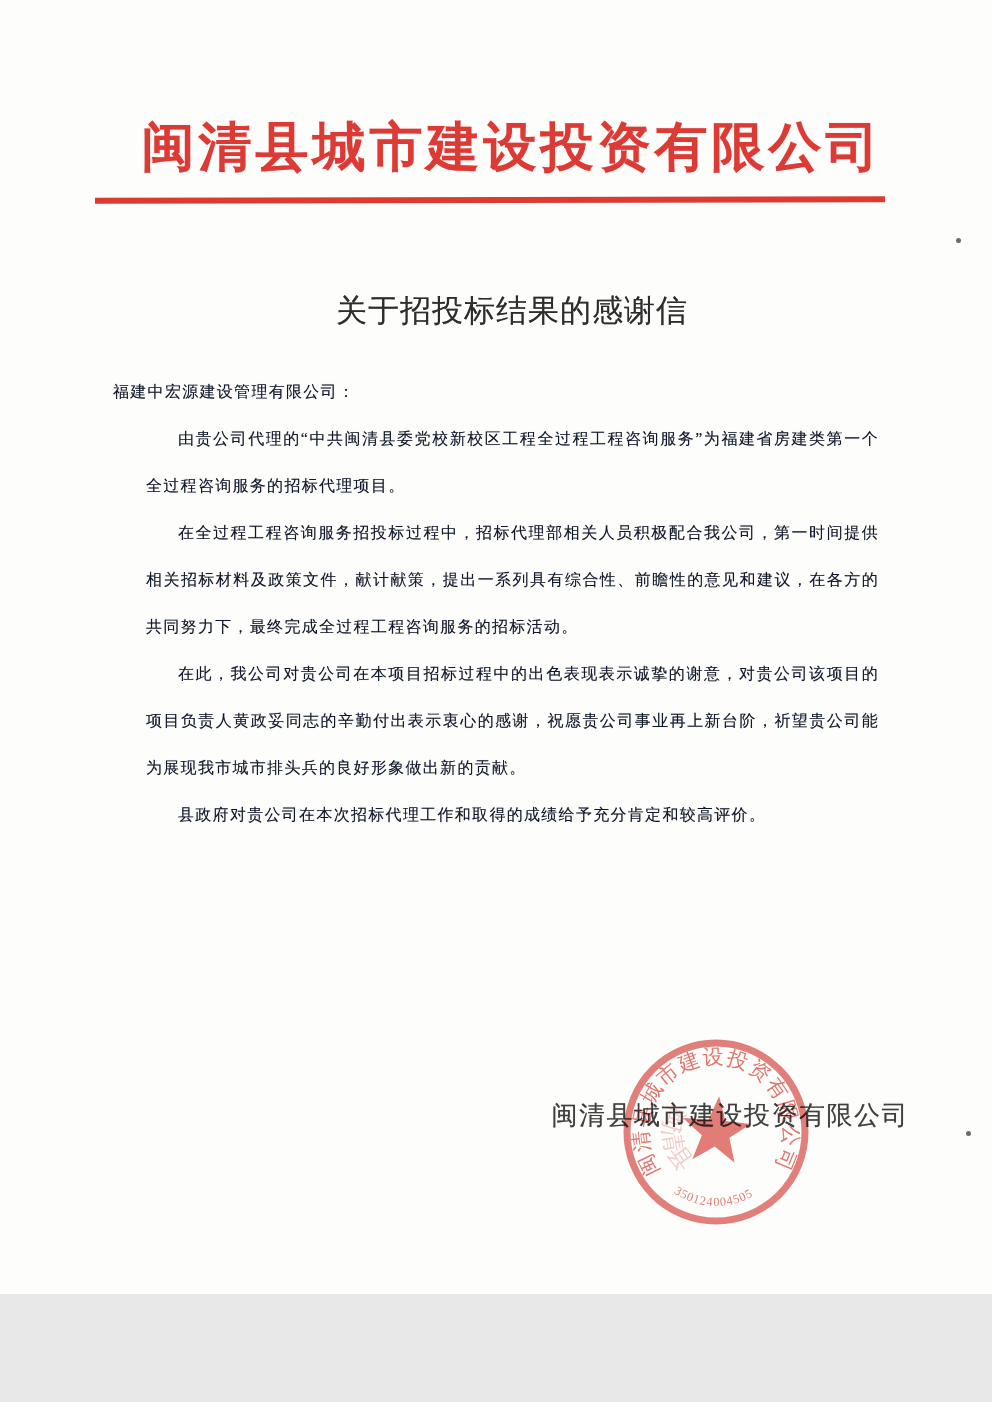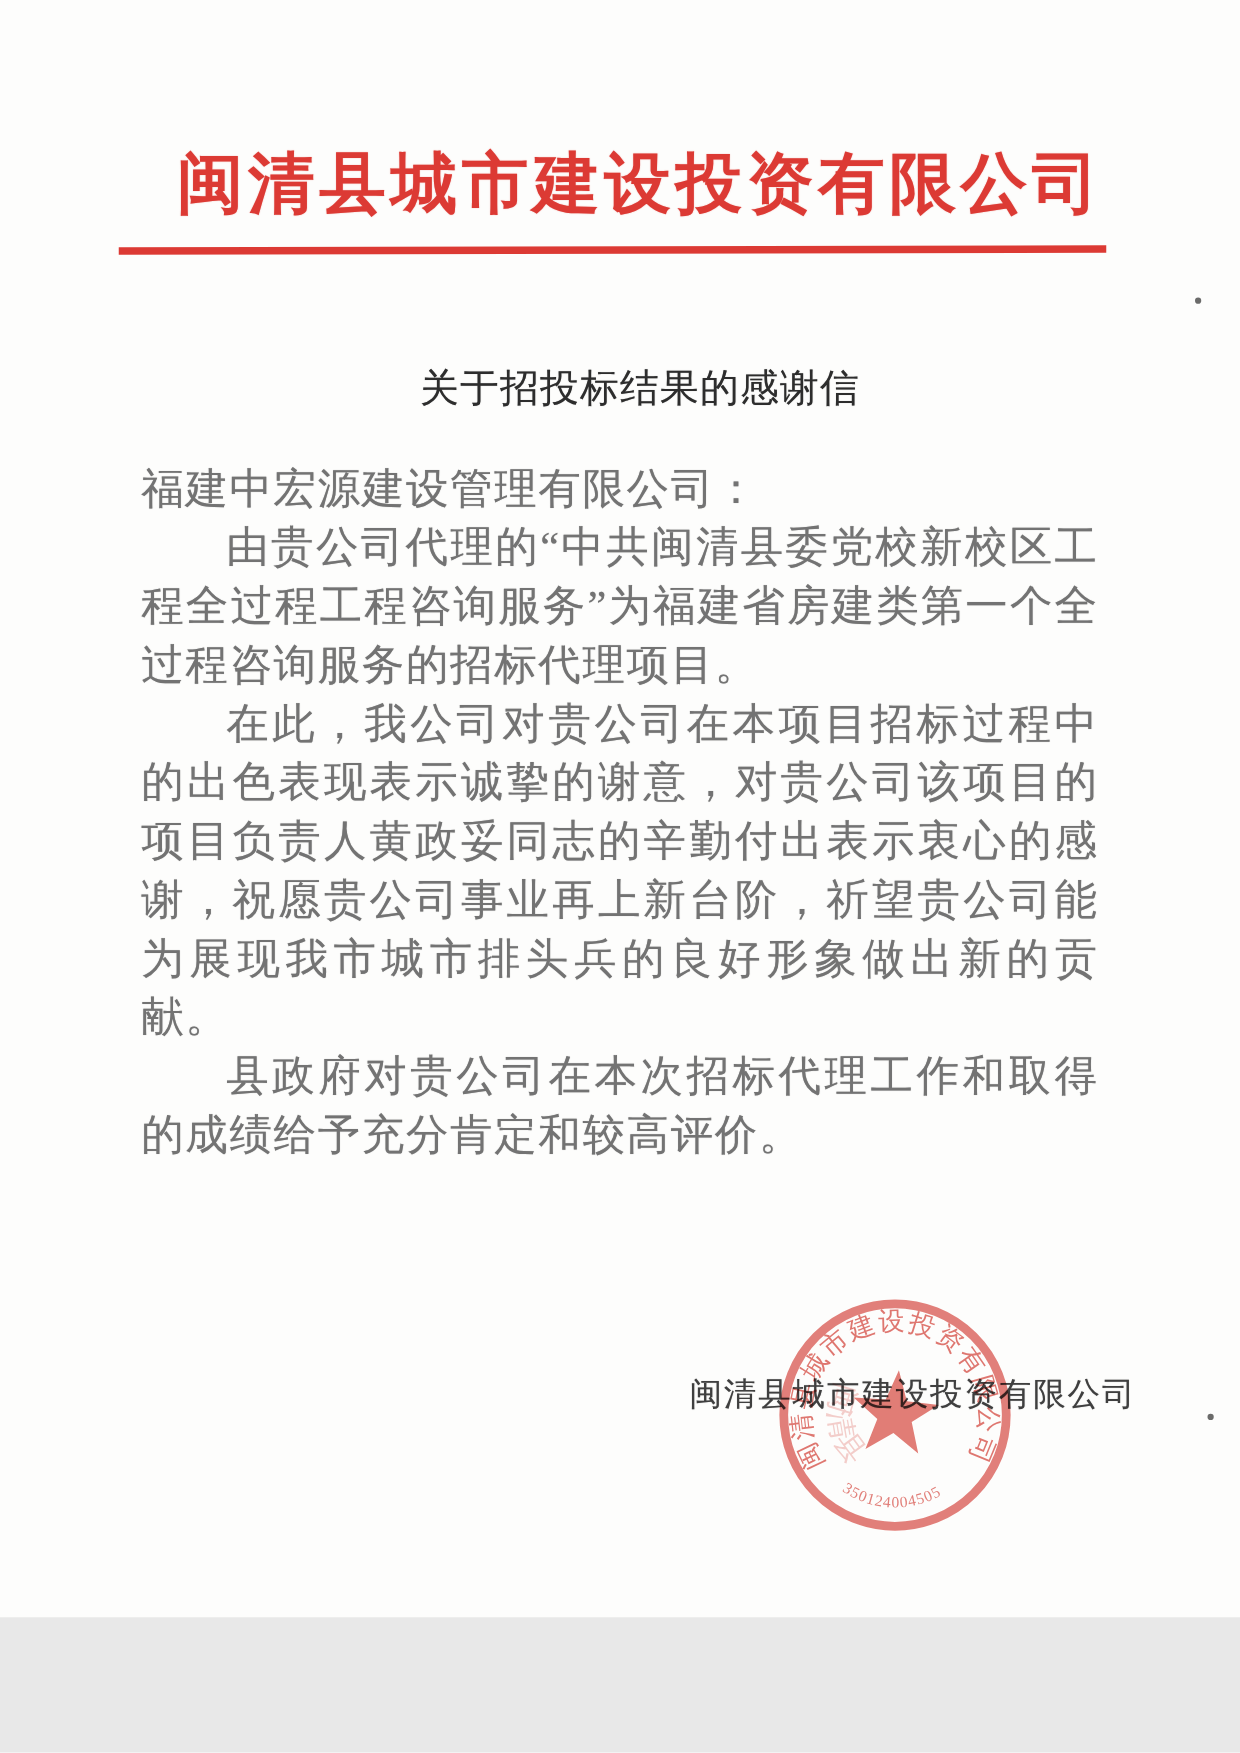--- a/index.html
+++ b/index.html
@@ -35,28 +35,28 @@
     font-family:"Liberation Sans","DejaVu Sans",sans-serif;
     font-size:31px;font-weight:400;
     letter-spacing:1px;
     color:#2d2d2d;
     text-shadow:0 0 .6px rgba(45,45,45,.5);
   }
   
   .letter-body{
     position:absolute;top:368px;left:113px;
     width:766px;
-    font-size:34px;line-height:47px;
+    font-size:16px;line-height:47px;
     letter-spacing:1.3px;
-    color:#737373;
+    color:#0f172a;
     text-align:justify;
     text-shadow:0 0 .7px rgba(63,63,63,.45);
   }
   .letter-body p{margin:0;}
-  .letter-body p.indent{text-indent:2em;}
+  .letter-body p.indent{text-indent:2em;margin-left:33px;}
   
   .signature-company{
     position:absolute;top:1098px;right:115px;
     font-size:26px;letter-spacing:1.5px;
     color:#3f3f3f;white-space:nowrap;
     text-shadow:0 0 .7px rgba(63,63,63,.45);
   }
   .signature-date{
     position:absolute;top:1152px;left:597px;
     font-size:25px;letter-spacing:1px;
@@ -86,20 +86,21 @@
 <div class="page">
 
   <div class="letterhead">闽清县城市建设投资有限公司</div>
   <div class="letterhead-rule"></div>
 
   <div class="doc-title">关于招投标结果的感谢信</div>
 
   <div class="letter-body">
     <p>福建中宏源建设管理有限公司：</p>
     <p class="indent">由贵公司代理的“中共闽清县委党校新校区工程全过程工程咨询服务”为福建省房建类第一个全过程咨询服务的招标代理项目。</p>
+    <p class="indent">在全过程工程咨询服务招投标过程中，招标代理部相关人员积极配合我公司，第一时间提供相关招标材料及政策文件，献计献策，提出一系列具有综合性、前瞻性的意见和建议，在各方的共同努力下，最终完成全过程工程咨询服务的招标活动。</p>
     <p class="indent">在此，我公司对贵公司在本项目招标过程中的出色表现表示诚挚的谢意，对贵公司该项目的项目负责人黄政妥同志的辛勤付出表示衷心的感谢，祝愿贵公司事业再上新台阶，祈望贵公司能为展现我市城市排头兵的良好形象做出新的贡献。</p>
     <p class="indent">县政府对贵公司在本次招标代理工作和取得的成绩给予充分肯定和较高评价。</p>
   </div>
 
   <div class="signature-company">闽清县城市建设投资有限公司</div>
 
   <svg class="stamp" viewBox="0 0 230 230" xmlns="http://www.w3.org/2000/svg">
     <defs>
       <path id="arcTop" d="M 59.3 154 A 68 68 0 1 1 170.7 154"></path>
       <path id="arcBottom" d="M 72.5 175.6 A 74 74 0 0 0 157.5 175.6"></path>

